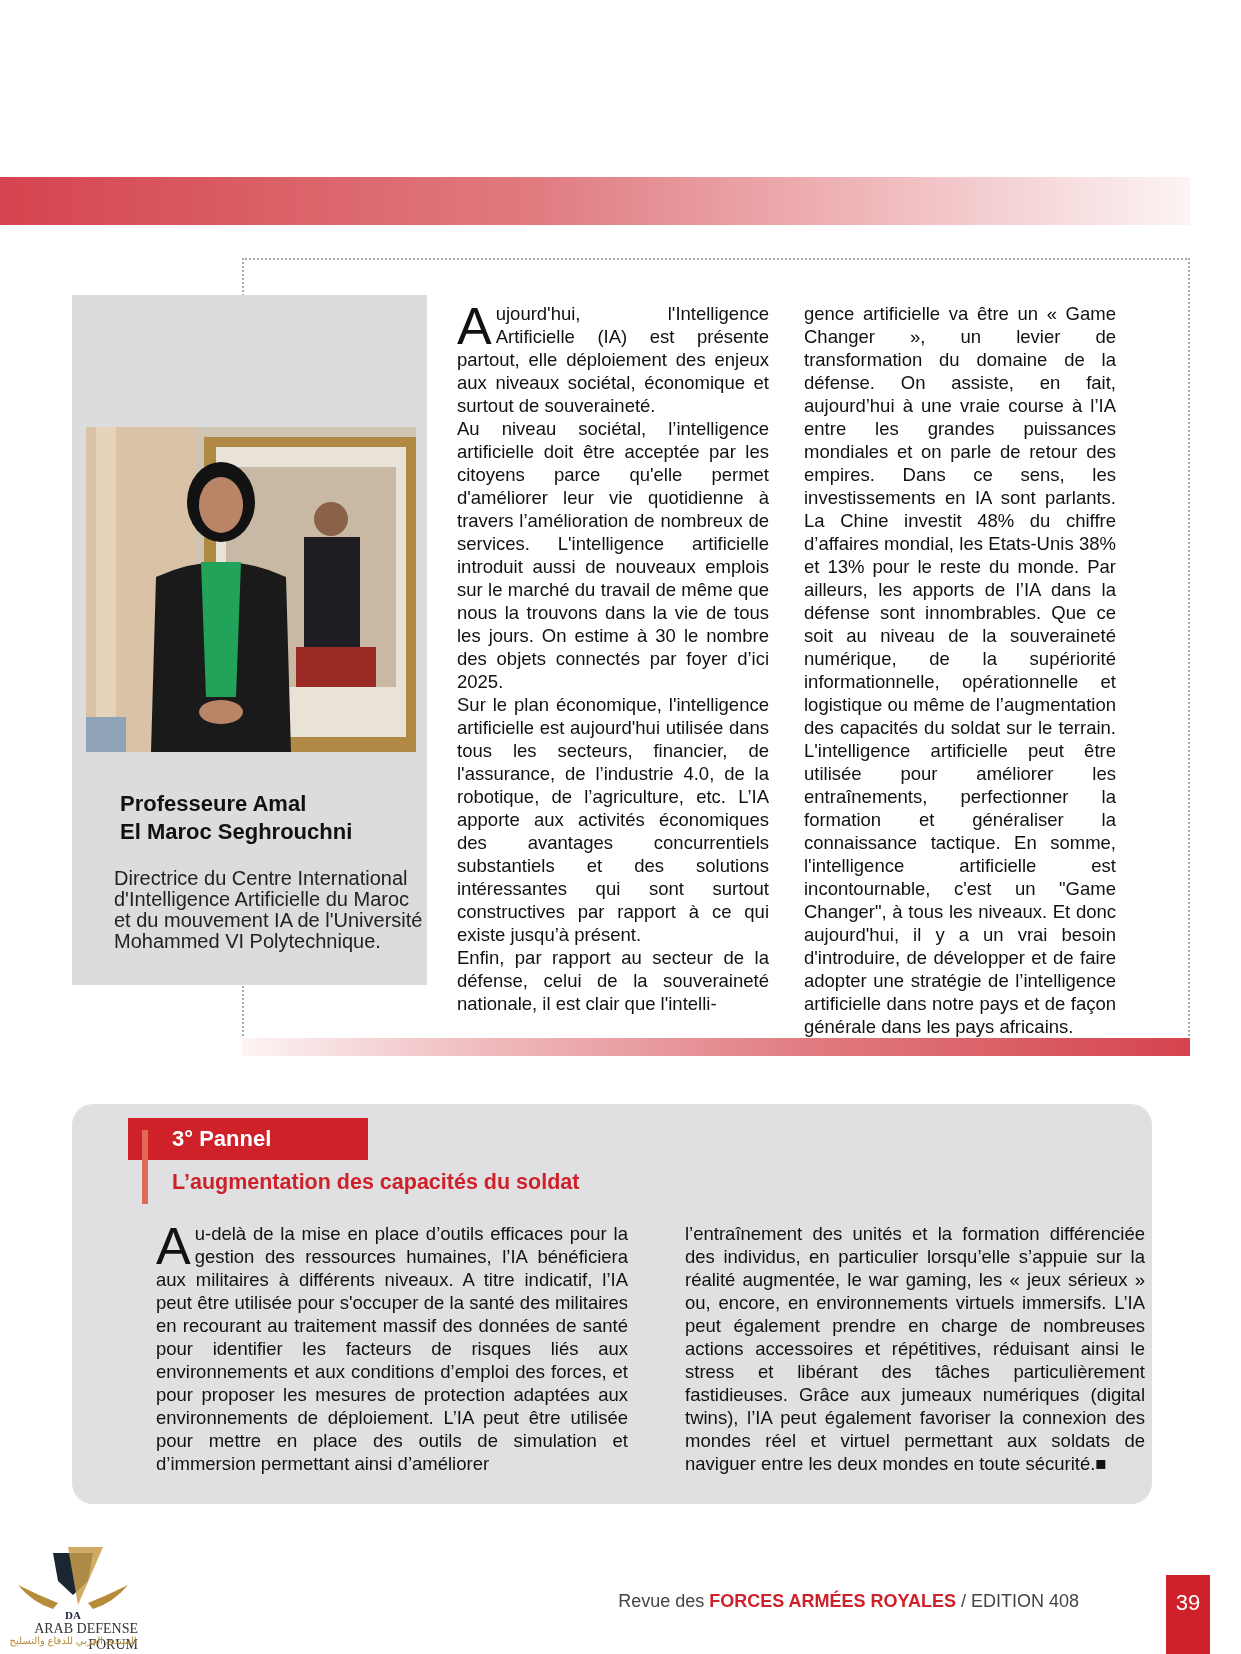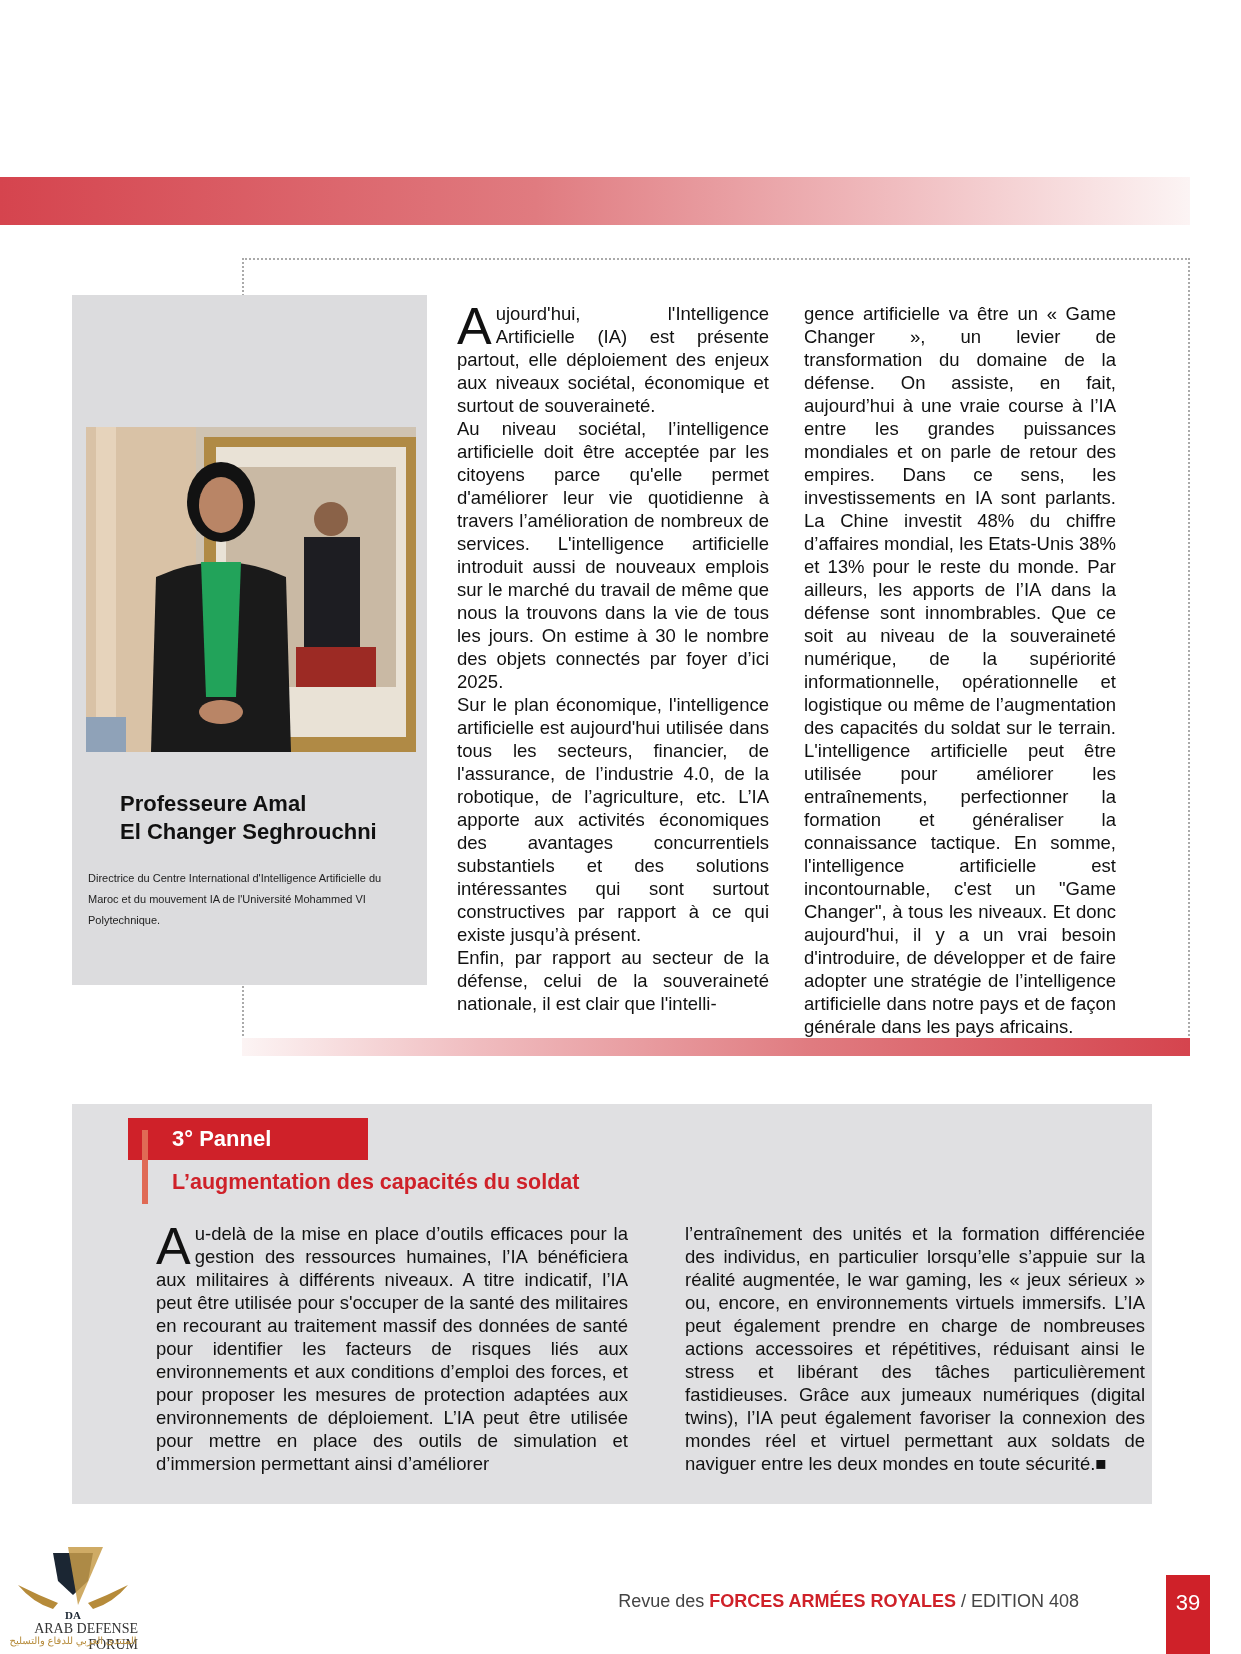--- a/index.html
+++ b/index.html
@@ -7,27 +7,27 @@
          font-family:"Liberation Sans", sans-serif; color:#111; }
   .top-band { position:absolute; left:0; top:177px; width:1190px; height:48px;
               background:linear-gradient(to right,#d5444e 0%,#e07b80 45%,#f0bcbf 75%,#fcf4f4 100%); }
   .dashed-frame { position:absolute; left:242px; top:258px; width:944px; height:780px;
                   border-top:2px dotted #aaa; border-right:2px dotted #aaa; border-left:2px dotted #aaa; }
   .bottom-band { position:absolute; left:242px; top:1038px; width:948px; height:18px;
                  background:linear-gradient(to right,#fcf4f4 0%,#f0bcbf 25%,#e07b80 60%,#d5444e 100%); }
   .profile { position:absolute; left:72px; top:295px; width:355px; height:690px; background:#dcdcde; }
   .photo { position:absolute; left:14px; top:132px; width:330px; height:325px; overflow:hidden; background:#cfc3b2; }
   .name { position:absolute; left:20px; top:495px; font-weight:bold; font-size:22px; line-height:28px; color:#111;margin-left:28px; }
-  .role { position:absolute; left:16px; top:573px; width:310px; font-size:11px; line-height:21px; color:#222; }
+  .role { position:absolute; left:42px; top:573px; width:310px; font-size:20px; line-height:21px; color:#222; }
   .col { position:absolute; font-size:18.5px; line-height:23px; text-align:justify; color:#111; }
   .col p { margin:0; }
   .col1 { left:457px; top:302px; width:312px; }
   .col2 { left:804px; top:302px; width:312px; }
   .dropcap { float:left; font-size:52px; line-height:44px; margin:2px 4px 0 0; }
-  .panel { position:absolute; left:72px; top:1104px; width:1080px; height:400px; background:#e0e0e2; }
+  .panel { position:absolute; left:72px; top:1104px; width:1080px; height:400px; background:#e0e0e2;border-radius:21px; }
   .panel-tab { position:absolute; left:56px; top:14px; width:240px; height:42px; background:#cf2129; }
   .panel-tab span { position:absolute; left:44px; top:8px; color:#fff; font-weight:bold; font-size:22px; }
   .panel-bar { position:absolute; left:70px; top:26px; width:6px; height:74px; background:#e06a55; }
   .panel-sub { position:absolute; left:100px; top:66px; color:#cf2129; font-weight:bold; font-size:21.5px; }
   .pcol { position:absolute; font-size:18.5px; line-height:23px; text-align:justify; color:#111; }
   .pcol1 { left:84px; top:118px; width:472px; }
   .pcol2 { left:578px; top:118px; width:460px;margin-left:35px; }
   .footer-text { position:absolute; right:162px; top:1591px; font-size:18px; color:#444; font-family:"Liberation Sans", sans-serif; }
   .footer-text .brand { color:#cf2129; font-weight:bold; }
   .page-num { position:absolute; left:1166px; top:1575px; width:44px; height:85px; background:#cf2129; color:#fff;
@@ -58,21 +58,21 @@
       <rect x="0" y="290" width="40" height="35" fill="#8fa2b8"></rect>
       <ellipse cx="135" cy="75" rx="34" ry="40" fill="#121212"></ellipse>
       <ellipse cx="135" cy="78" rx="22" ry="28" fill="#b98566"></ellipse>
       <path d="M70 150 Q135 120 200 150 L205 325 L65 325 Z" fill="#1a1a1a"></path>
       <path d="M115 135 L155 135 L150 270 L120 270 Z" fill="#22a35a"></path>
       <ellipse cx="135" cy="285" rx="22" ry="12" fill="#b98566"></ellipse>
     </svg>
   </div>
   <div class="name">
     <div>Professeure Amal</div>
-    <div>El Changer Seghrouchni</div>
+    <div>El Maroc Seghrouchni</div>
   </div>
   <div class="role">Directrice du Centre International d'Intelligence Artificielle du Maroc et du mouvement IA de l'Université Mohammed VI Polytechnique.</div>
 </div>
 
 <div class="col col1">
   <p><span class="dropcap">A</span><span>ujourd'hui, l'Intelligence Artificielle (IA) est présente partout, elle déploiement des enjeux aux niveaux sociétal, économique et surtout de souveraineté.</span></p>
   <p>Au niveau sociétal, l’intelligence artificielle doit être acceptée par les citoyens parce qu'elle permet d'améliorer leur vie quotidienne à travers l’amélioration de nombreux de services. L'intelligence artificielle introduit aussi de nouveaux emplois sur le marché du travail de même que nous la trouvons dans la vie de tous les jours. On estime à 30 le nombre des objets connectés par foyer d’ici 2025.</p>
   <p>Sur le plan économique, l'intelligence artificielle est aujourd'hui utilisée dans tous les secteurs, financier, de l'assurance, de l’industrie 4.0, de la robotique, de l’agriculture, etc. L’IA apporte aux activités économiques des avantages concurrentiels substantiels et des solutions intéressantes qui sont surtout constructives par rapport à ce qui existe jusqu’à présent.</p>
   <p>Enfin, par rapport au secteur de la défense, celui de la souveraineté nationale, il est clair que l'intelli-</p>
 </div>

